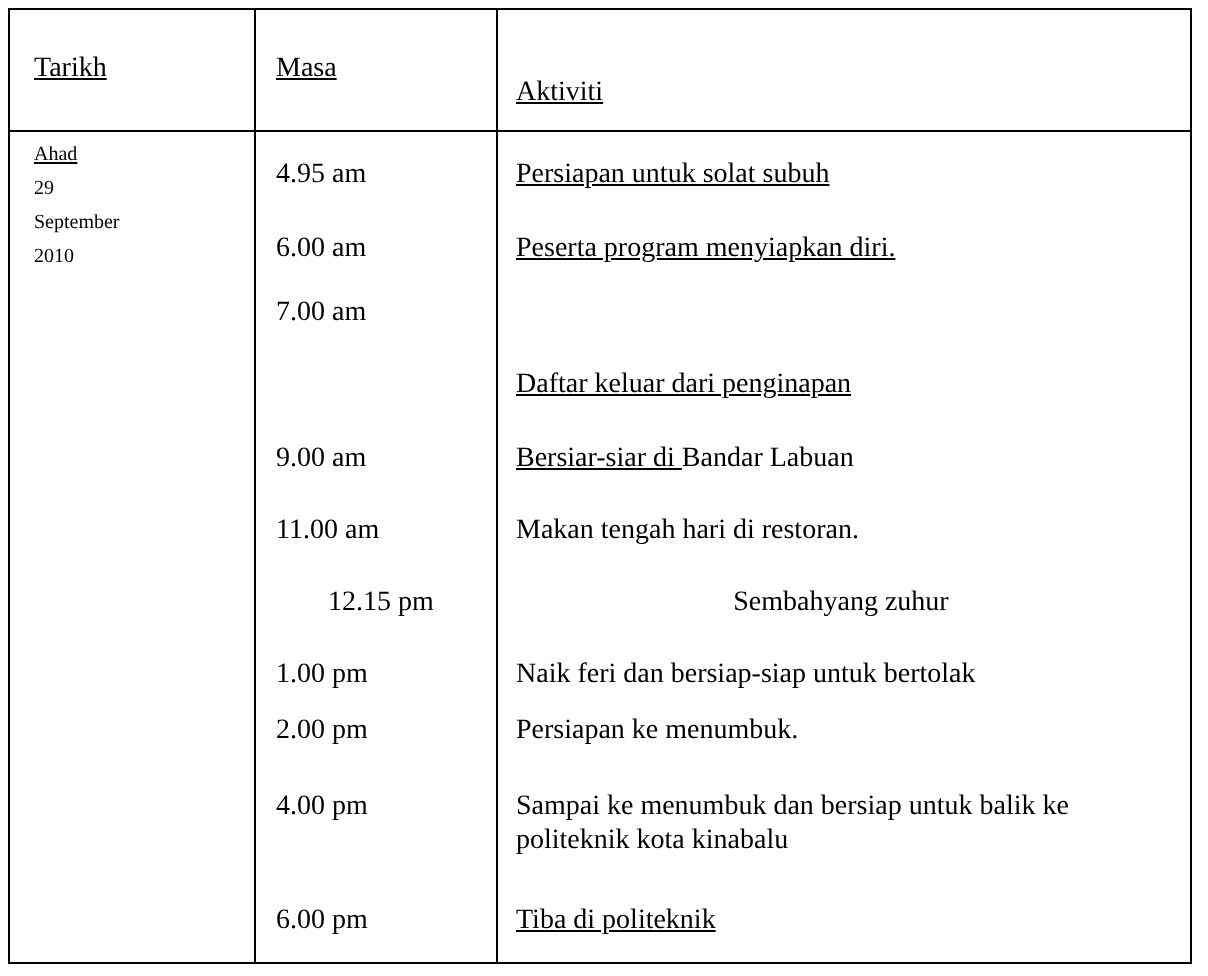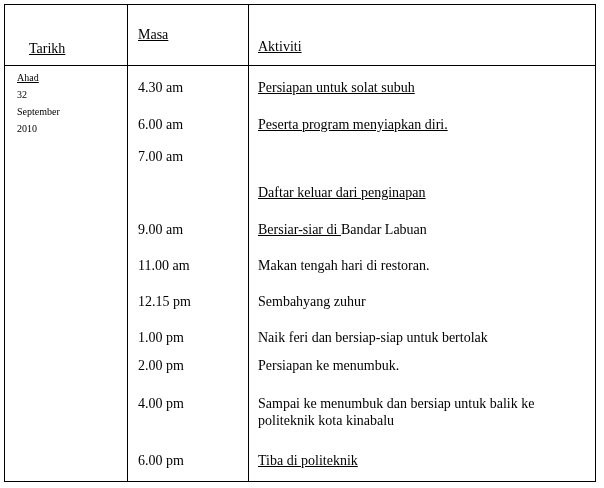--- a/index.html
+++ b/index.html
@@ -49,21 +49,21 @@
     height: 60px;
   }
   .hcell {
     position: absolute;
     top: 22px;
     font-size: 14px;
     line-height: 16px;
     text-decoration: underline;
     white-space: nowrap;
   }
-  .hcell.h1 { left: 24px; margin-top: 14px; }
+  .hcell.h1 { left: 12px; }
   .hcell.h2 { left: 133px; }
   .hcell.h3 { left: 253px; margin-top: 12px; }
 
   .date-cell {
     position: absolute;
     left: 12px;
     top: 64px;
     width: 104px;
     font-size: 10px;
     line-height: 17px;
@@ -114,49 +114,49 @@
   <div class="header-sep"></div>
 
   <div class="header-row">
     <div class="hcell h1">Tarikh</div>
     <div class="hcell h2">Masa</div>
     <div class="hcell h3">Aktiviti</div>
   </div>
 
   <div class="date-cell">
     <div class="d-line underlined">Ahad</div>
-    <div class="d-line">32</div>
+    <div class="d-line">29</div>
     <div class="d-line">September</div>
     <div class="d-line">2010</div>
   </div>
 
   <div class="rows" id="rows-container">
       <div class="row" style="top: 74px;">
-        <div class="time">4.30 am</div>
+        <div class="time">4.95 am</div>
         <div class="activity"><span class="seg u">Persiapan untuk solat subuh</span></div>
       </div>
       <div class="row" style="top: 111px;">
         <div class="time">6.00 am</div>
         <div class="activity"><span class="seg u">Peserta program menyiapkan diri.</span></div>
       </div>
       <div class="row" style="top: 143px;">
         <div class="time">7.00 am</div>
       </div>
       <div class="row" style="top: 179px;">
         <div class="activity"><span class="seg u">Daftar keluar dari penginapan</span></div>
       </div>
       <div class="row" style="top: 216px;">
         <div class="time">9.00 am</div>
         <div class="activity"><span class="seg u">Bersiar-siar di </span><span class="seg">Bandar Labuan</span></div>
       </div>
       <div class="row" style="top: 252px;">
         <div class="time">11.00 am</div>
         <div class="activity"><span class="seg">Makan tengah hari di restoran.</span></div>
       </div>
-      <div class="row" style="top: 288px;">
+      <div class="row" style="top: 288px; text-align: center;">
         <div class="time">12.15 pm</div>
         <div class="activity"><span class="seg">Sembahyang zuhur</span></div>
       </div>
       <div class="row" style="top: 324px;">
         <div class="time">1.00 pm</div>
         <div class="activity"><span class="seg">Naik feri dan bersiap-siap untuk bertolak</span></div>
       </div>
       <div class="row" style="top: 352px;">
         <div class="time">2.00 pm</div>
         <div class="activity"><span class="seg">Persiapan ke menumbuk.</span></div>

